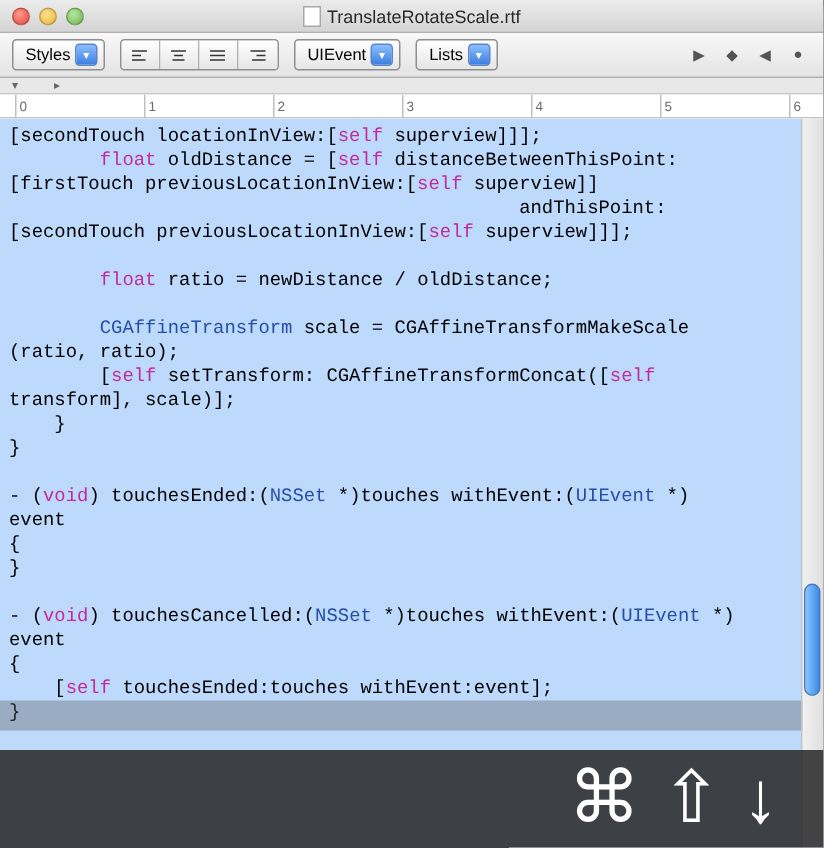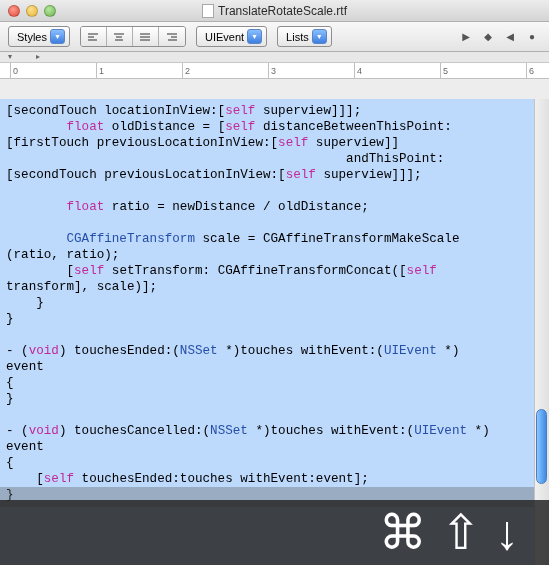--- a/index.html
+++ b/index.html
@@ -126,21 +126,20 @@
     position: absolute; top: 0; height: 16px;
     border-left: 1px solid #c0c0c0;
     padding-left: 2px;
     line-height: 16px;
   }
   .editor-wrap {
     flex: 1;
     position: relative;
     background: #fff;
     overflow: hidden;
-    margin-top: 20px;
   }
   .code-area {
     position: absolute;
     top: 0; left: 0; right: 15px; bottom: 0;
     background: #bdd9fb;
     padding: 4px 6px 4px 6px;
     font-family: Monaco, "Courier New", monospace;
     font-size: 12.6px;
     line-height: 16px;
     color: #000;

